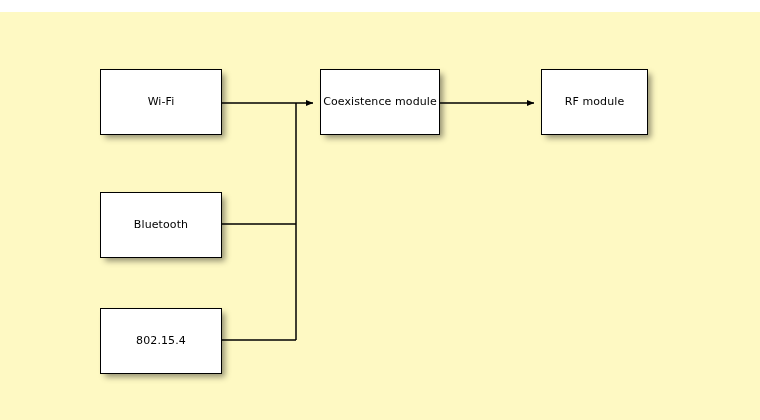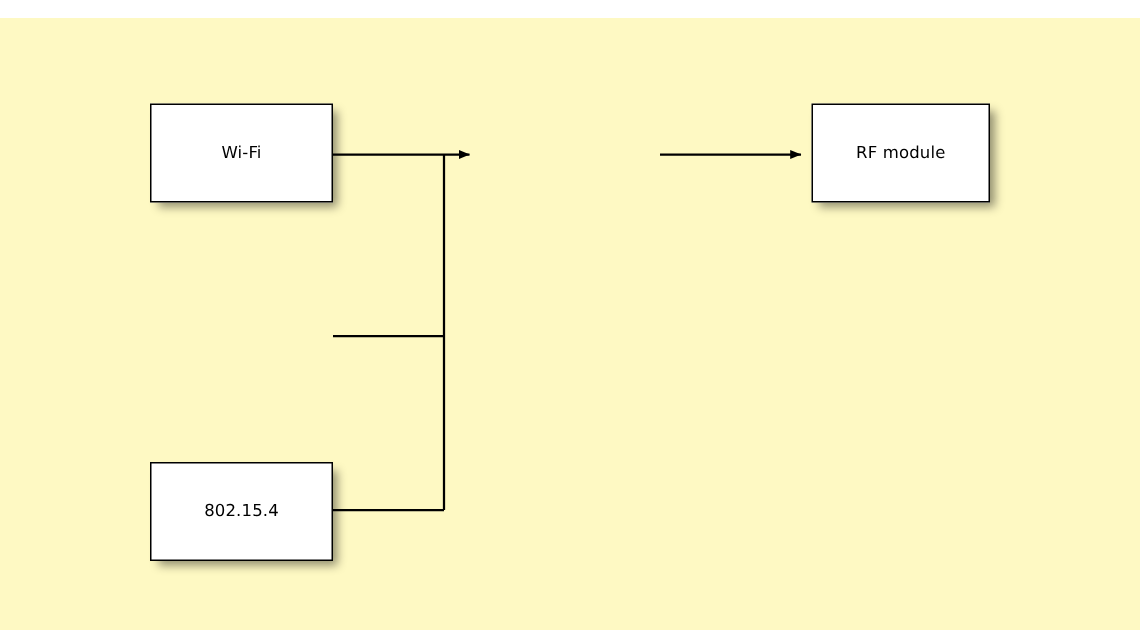--- a/index.html
+++ b/index.html
@@ -68,23 +68,29 @@
 
     <path d="M222,328 L296,328" fill="none" stroke="#000000" stroke-width="1.5"></path>
 
     <path d="M440,91 L534,91" fill="none" stroke="#000000" stroke-width="1.5" marker-end="url(#arrowhead)"></path>
   </svg>
 
   <div class="node" style="left:100px; top:57px; width:122px; height:66px;">
     <span class="node-label">Wi-Fi</span>
   </div>
 
+  <div class="node" style="left:100px; top:180px; width:122px; height:66px;">
+    <span class="node-label">Bluetooth</span>
+  </div>
 
   <div class="node" style="left:100px; top:296px; width:122px; height:66px;text-align:center;">
     <span class="node-label">802.15.4</span>
   </div>
 
+  <div class="node" style="left:320px; top:57px; width:120px; height:66px;">
+    <span class="node-label">Coexistence module</span>
+  </div>
 
-  <div class="node" style="left:541px; top:57px; width:119px; height:66px;">
+  <div class="node" style="left:541px; top:57px; width:107px; height:66px;">
     <span class="node-label">RF module</span>
   </div>
 
 </div>
 
 </body></html>

